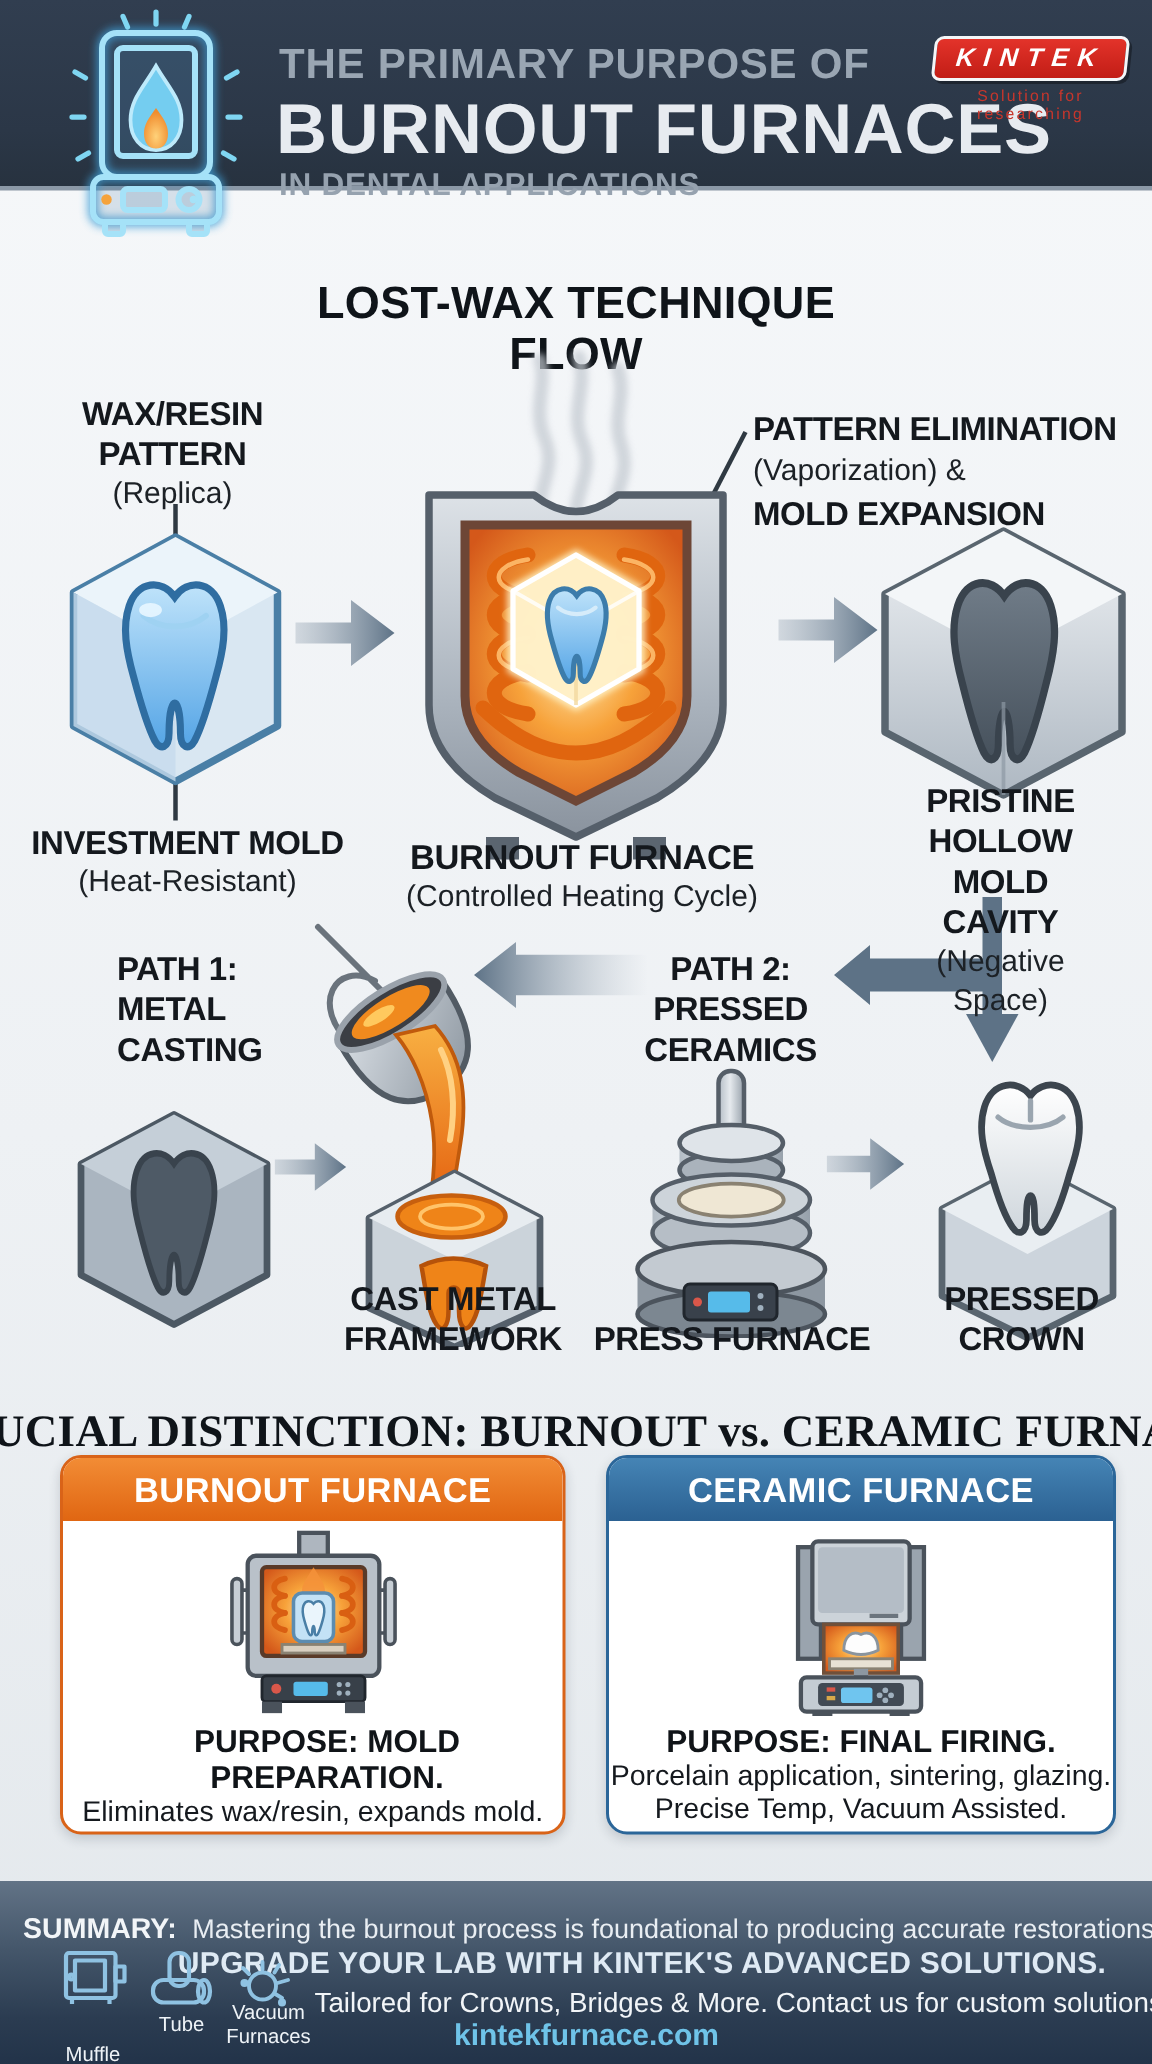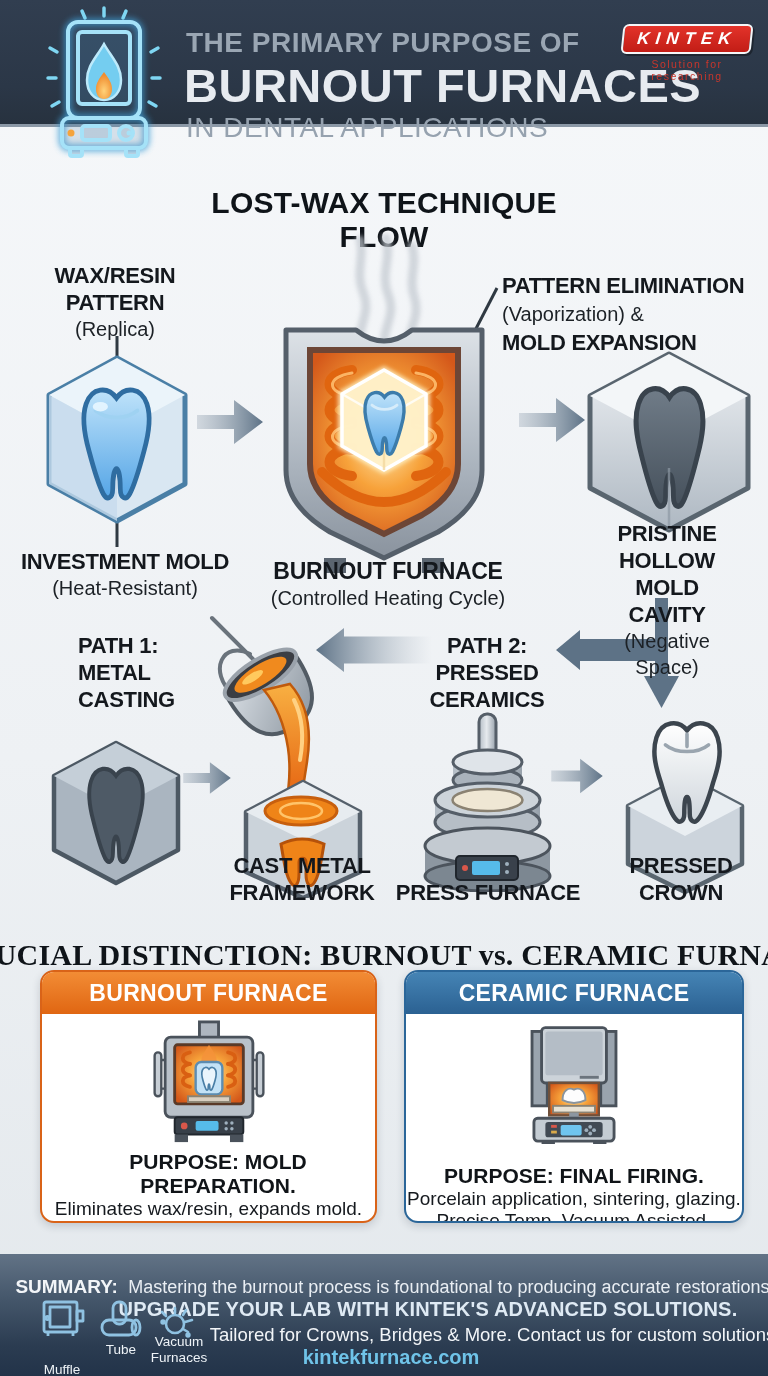--- a/index.html
+++ b/index.html
@@ -12,21 +12,21 @@
   .abs { position:absolute; }
   .ctr { transform:translateX(-50%); text-align:center; }
   
   #header {
     position:absolute; left:0; top:0; width:768px; height:127px;
     background:linear-gradient(180deg,#313e50 0%,#2b3747 70%,#27323f 100%);
     border-bottom:3px solid #8b98a6;
   }
   .hdr-eyebrow { font-size:28px; font-weight:700; color:#9aa6b3; letter-spacing:.5px; }
   .hdr-title   { font-size:47px; font-weight:700; color:#e7ebf0; letter-spacing:.5px; }
-  .hdr-sub     { font-size:28px; font-weight:400; color:#96a2af; letter-spacing:.5px; }
+  .hdr-sub     { font-size:21px; font-weight:700; color:#96a2af; letter-spacing:.5px; }
   .kintek-box {
     background:linear-gradient(180deg,#e3332a,#c21d16);
     border:2px solid #f4f6f8; border-radius:6px;
     padding:3px 10px; transform:skewX(-6deg);
     box-shadow:2px 2px 0 rgba(0,0,0,.35);
   }
   .kintek-text { color:#fff; font-weight:700; font-size:17px; letter-spacing:6px; font-style:italic; }
   .kintek-tag  { color:#c8362c; font-size:10.5px; letter-spacing:1.5px; margin-top:4px; text-align:center; }
   
   .lbl-b  { font-weight:700; color:#14181d; font-size:22px; line-height:27px; letter-spacing:-.3px; }
@@ -427,21 +427,21 @@
       <rect x="46" y="110" width="22" height="11" rx="2" fill="#6fc5ef"></rect>
       <rect x="36" y="110" width="6" height="3" fill="#d9574a"></rect>
         <rect x="36" y="116" width="6" height="3" fill="#d9a94a"></rect>
       <circle cx="77" cy="112" r="2" fill="#9fb0be"></circle>
         <circle cx="77" cy="119" r="2" fill="#9fb0be"></circle>
       <circle cx="73" cy="115.5" r="2" fill="#9fb0be"></circle>
         <circle cx="81" cy="115.5" r="2" fill="#9fb0be"></circle>
       <rect x="26" y="127" width="14" height="6" fill="#4a525b"></rect>
         <rect x="80" y="127" width="14" height="6" fill="#4a525b"></rect>
     </svg>
-    <div class="card-purpose" style="margin-top:20px;">PURPOSE: FINAL FIRING.</div>
+    <div class="card-purpose" style="margin-top:6px;">PURPOSE: FINAL FIRING.</div>
     <div class="card-line">Porcelain application, sintering, glazing.</div>
     <div class="card-line">Precise Temp, Vacuum Assisted.</div>
   </div>
 
   <div id="footer">
     <div class="abs ctr nowrap" style="left:395px;top:22px;">
       <span style="font-size:19px;font-weight:700;" class="ft-white">SUMMARY:</span>
       <span style="font-size:18px;color:#e9eef3;margin-left:6px;">Mastering the burnout process is foundational to producing accurate restorations.</span>
     </div>
     <div class="abs ctr nowrap" style="left:428px;top:44px;font-size:20px;font-weight:700;color:#dfeaf4;letter-spacing:.2px;">UPGRADE YOUR LAB WITH KINTEK'S ADVANCED SOLUTIONS.</div>

